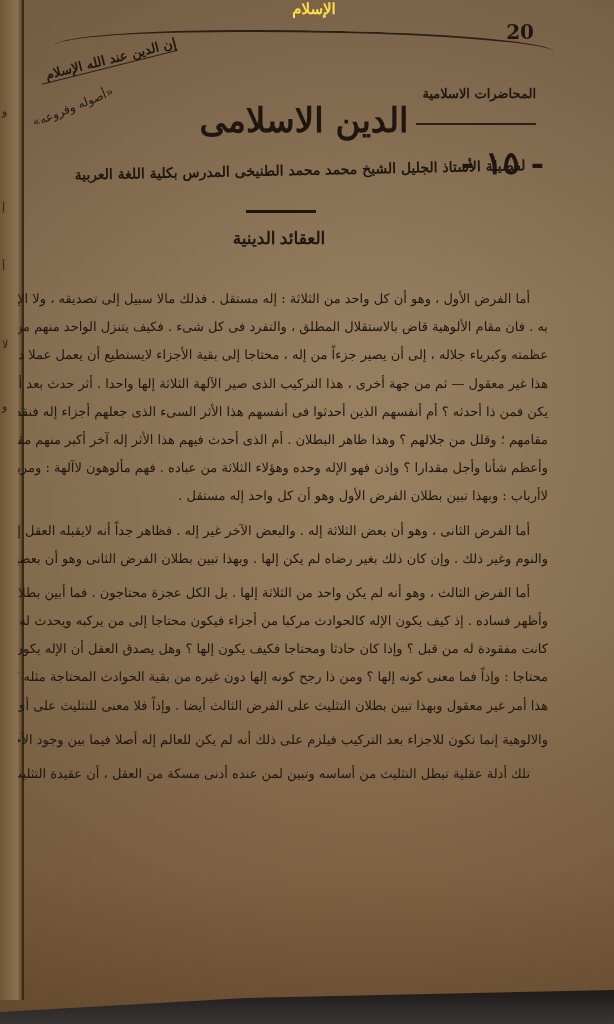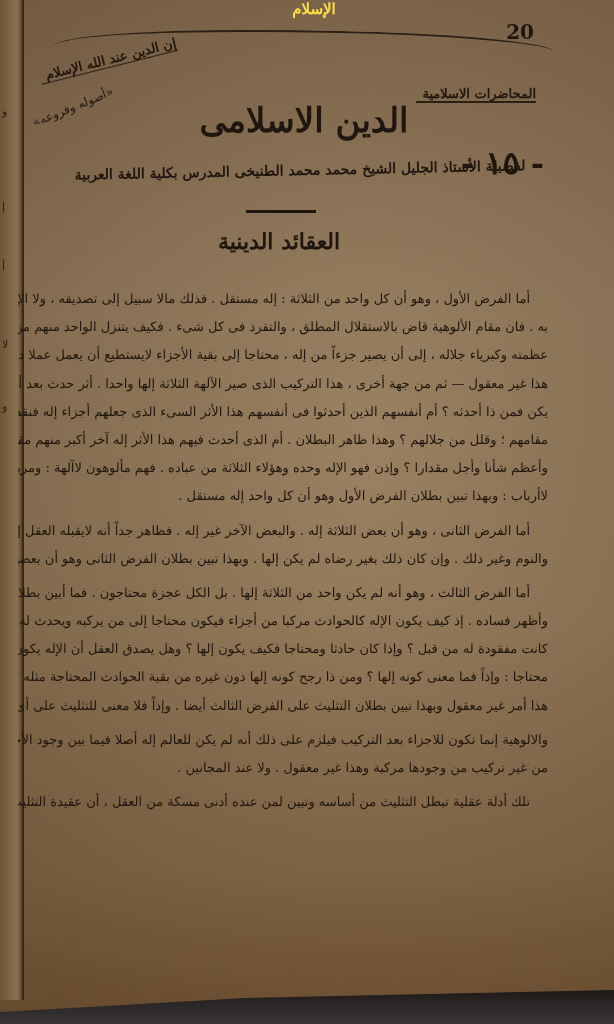--- a/index.html
+++ b/index.html
@@ -35,21 +35,21 @@
   .page-number {
     position: absolute; top: 20px; right: 80px; font-size: 20px; font-weight: bold;
   }
   .head-rule {
     position: absolute; top: 30px; left: 30px; right: 60px; height: 36px;
     border-top: 2px solid #2a2016; border-radius: 60% 40% 0 0;
     transform: rotate(1.5deg);
   }
   .series-label {
     position: absolute; top: 86px; right: 78px; font-size: 13px; font-weight: bold;
-    border-bottom: 2px solid #2a2016; padding-bottom: 0; width: 120px; text-align: right;
+    border-bottom: 2px solid #2a2016; padding-bottom: 22px; width: 120px; text-align: right;
   }
   .motto {
     position: absolute; top: 52px; left: 14px; font-size: 13px; font-weight: bold;
     transform: rotate(-14deg); border-bottom: 1.5px solid #2a2016; width: 140px; text-align: right;
   }
   .motto-sub {
     position: absolute; top: 100px; left: 6px; font-size: 12px; transform: rotate(-22deg);
   }
   .lecture-number {
     position: absolute; top: 112px; right: 70px; font-size: 32px; font-weight: bold; margin-top: 32px;
@@ -61,21 +61,21 @@
   .author {
     position: absolute; top: 162px; left: 22px; right: 60px; text-align: center;
     font-size: 14px; font-weight: bold; transform: rotate(-1.2deg);
   }
   .section-rule {
     position: absolute; top: 210px; left: 222px; width: 70px; height: 0;
     border-top: 3px solid #1f170f;
   }
   .section-title {
     position: absolute; top: 228px; left: 150px; width: 210px; text-align: center;
-    font-size: 22px; font-weight: bold;
+    font-size: 17px; font-weight: bold; font-family: Liberation Serif, serif;
   }
   .body-text {
     position: absolute; top: 285px; left: -6px; right: 66px;
     font-size: 13px; line-height: 28.2px; text-align: justify;
   }
   .body-text .line { white-space: nowrap; overflow: hidden; height: 28.2px; }
   .body-text .para-start { padding-right: 18px; }
   .body-text .gap { height: 6px; }
   .desk {
     position: absolute; left: 0; right: 0; bottom: 0; height: 40px;
@@ -123,19 +123,18 @@
       <div class="line para-start">أما الفرض الثانى ، وهو أن بعض الثلاثة إله . والبعض الآخر غير إله . فظاهر جداً أنه لايقبله العقل إذ</div>
       <div class="line">والنوم وغير ذلك . وإن كان ذلك بغير رضاه لم يكن إلها . وبهذا تبين بطلان الفرض الثانى وهو أن بعضها إله</div>
       <div class="gap"></div>
       <div class="line para-start">أما الفرض الثالث ، وهو أنه لم يكن واحد من الثلاثة إلها . بل الكل عجزة محتاجون . فما أبين بطلانه</div>
       <div class="line">وأظهر فساده . إذ كيف يكون الإله كالحوادث مركبا من أجزاء فيكون محتاجا إلى من يركبه ويحدث له وحدة</div>
       <div class="line">كانت مفقودة له من قبل ؟ وإذا كان حادثا ومحتاجا فكيف يكون إلها ؟ وهل يصدق العقل أن الإله يكون</div>
       <div class="line">محتاجا : وإذاً فما معنى كونه إلها ؟ ومن ذا رجح كونه إلها دون غيره من بقية الحوادث المحتاجة مثله ؟ اللهم إن</div>
       <div class="line">هذا أمر غير معقول وبهذا تبين بطلان التثليث على الفرض الثالث أيضا . وإذاً فلا معنى للتثليث على أى وجه فرض</div>
       <div class="gap"></div>
       <div class="line">والالوهية إنما تكون للاجزاء بعد التركيب فيلزم على ذلك أنه لم يكن للعالم إله أصلا فيما بين وجود الأجزاء</div>
-      <div class="line">من غير تركيب من وجودها مركبة وهذا غير معقول . ولا عند المجانين .</div>
       <div class="gap"></div>
       <div class="line para-start">تلك أدلة عقلية تبطل التثليث من أساسه وتبين لمن عنده أدنى مسكة من العقل ، أن عقيدة التثليث عقيدة</div>
     </div>
 </div>
 
 <div class="desk"></div>
 
 </body></html>

